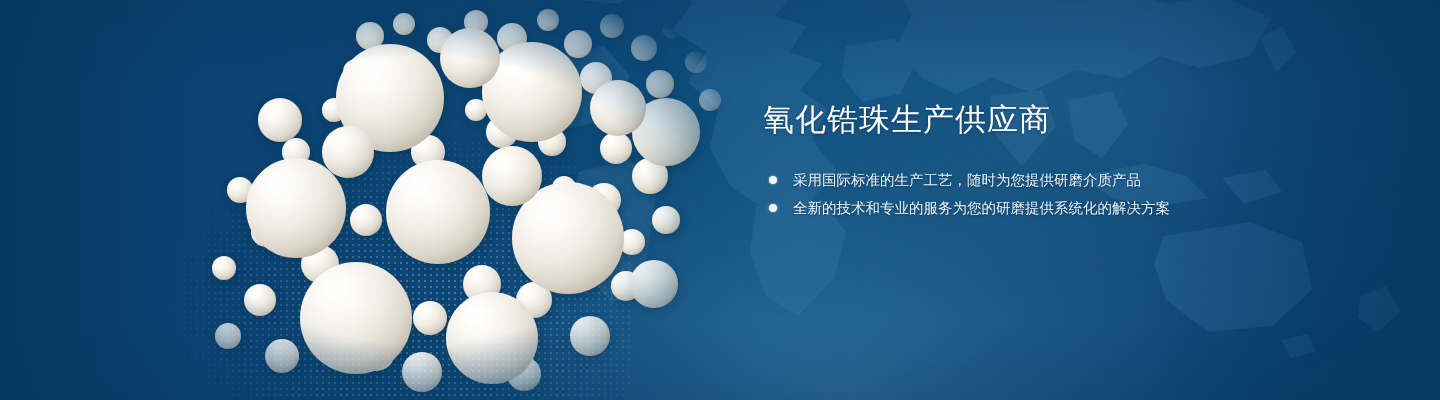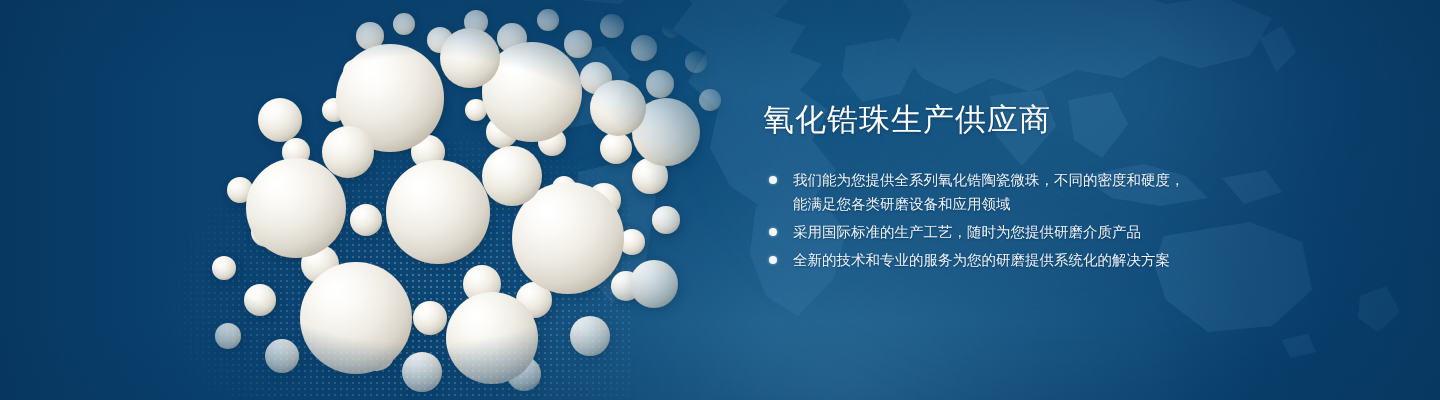--- a/index.html
+++ b/index.html
@@ -334,25 +334,20 @@
         <circle cx="160" cy="120" r="22" fill="url(#bead)"></circle>
       </g>
     </svg>
   </div>
 
   <div class="copy">
     <h1 class="headline">氧化锆珠生产供应商</h1>
 
     <ul class="bullets">
 
-      <li class="bullet">
-        <span class="dot"></span>
-        <span>我们能为您提供全系列氧化锆陶瓷微珠，不同的密度和硬度，</span>
-        <span class="line2">能满足您各类研磨设备和应用领域</span>
-      </li>
 
       <li class="bullet">
         <span class="dot"></span>
         <span>采用国际标准的生产工艺，随时为您提供研磨介质产品</span>
       </li>
 
       <li class="bullet">
         <span class="dot"></span>
         <span>全新的技术和专业的服务为您的研磨提供系统化的解决方案</span>
       </li>

